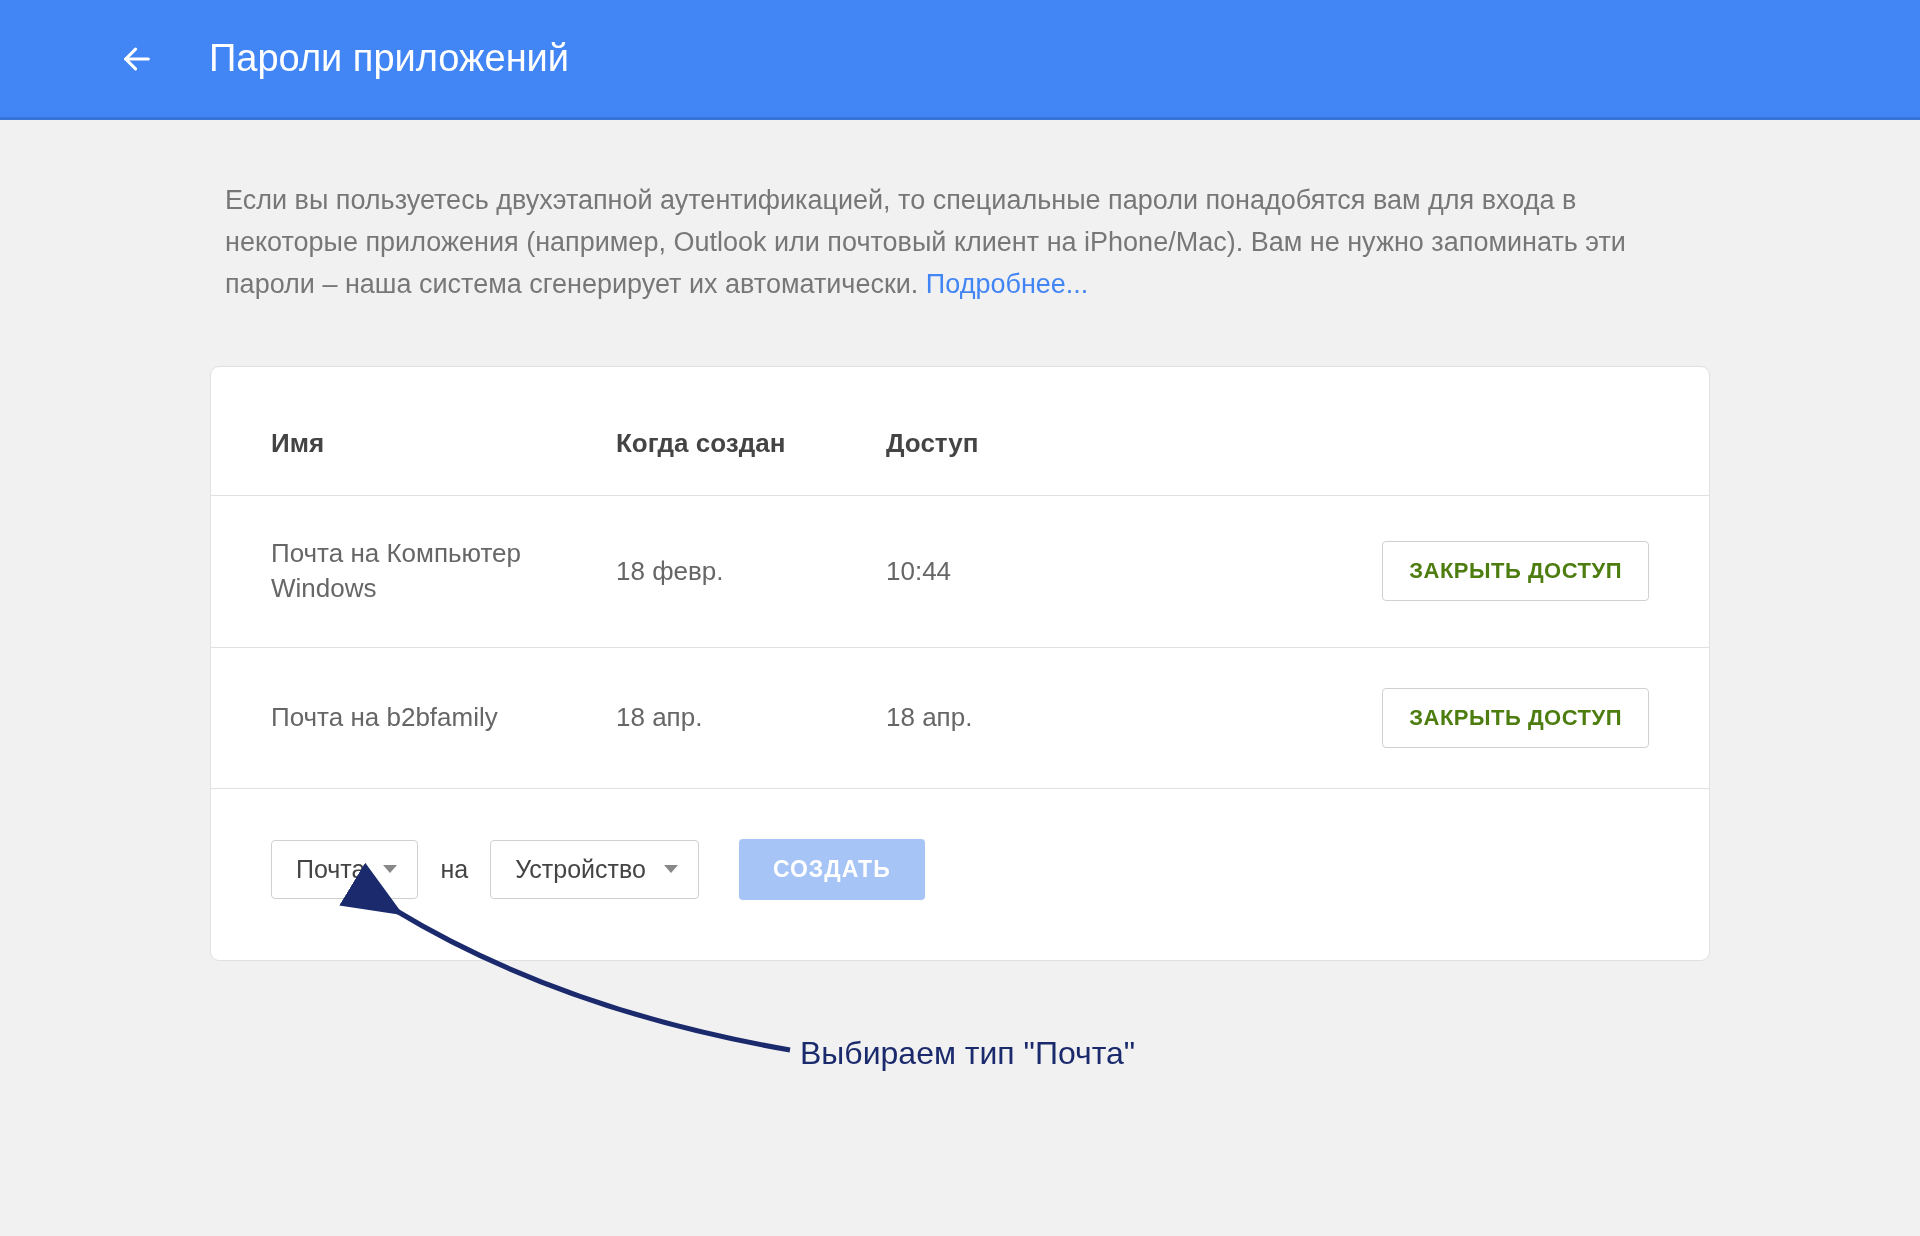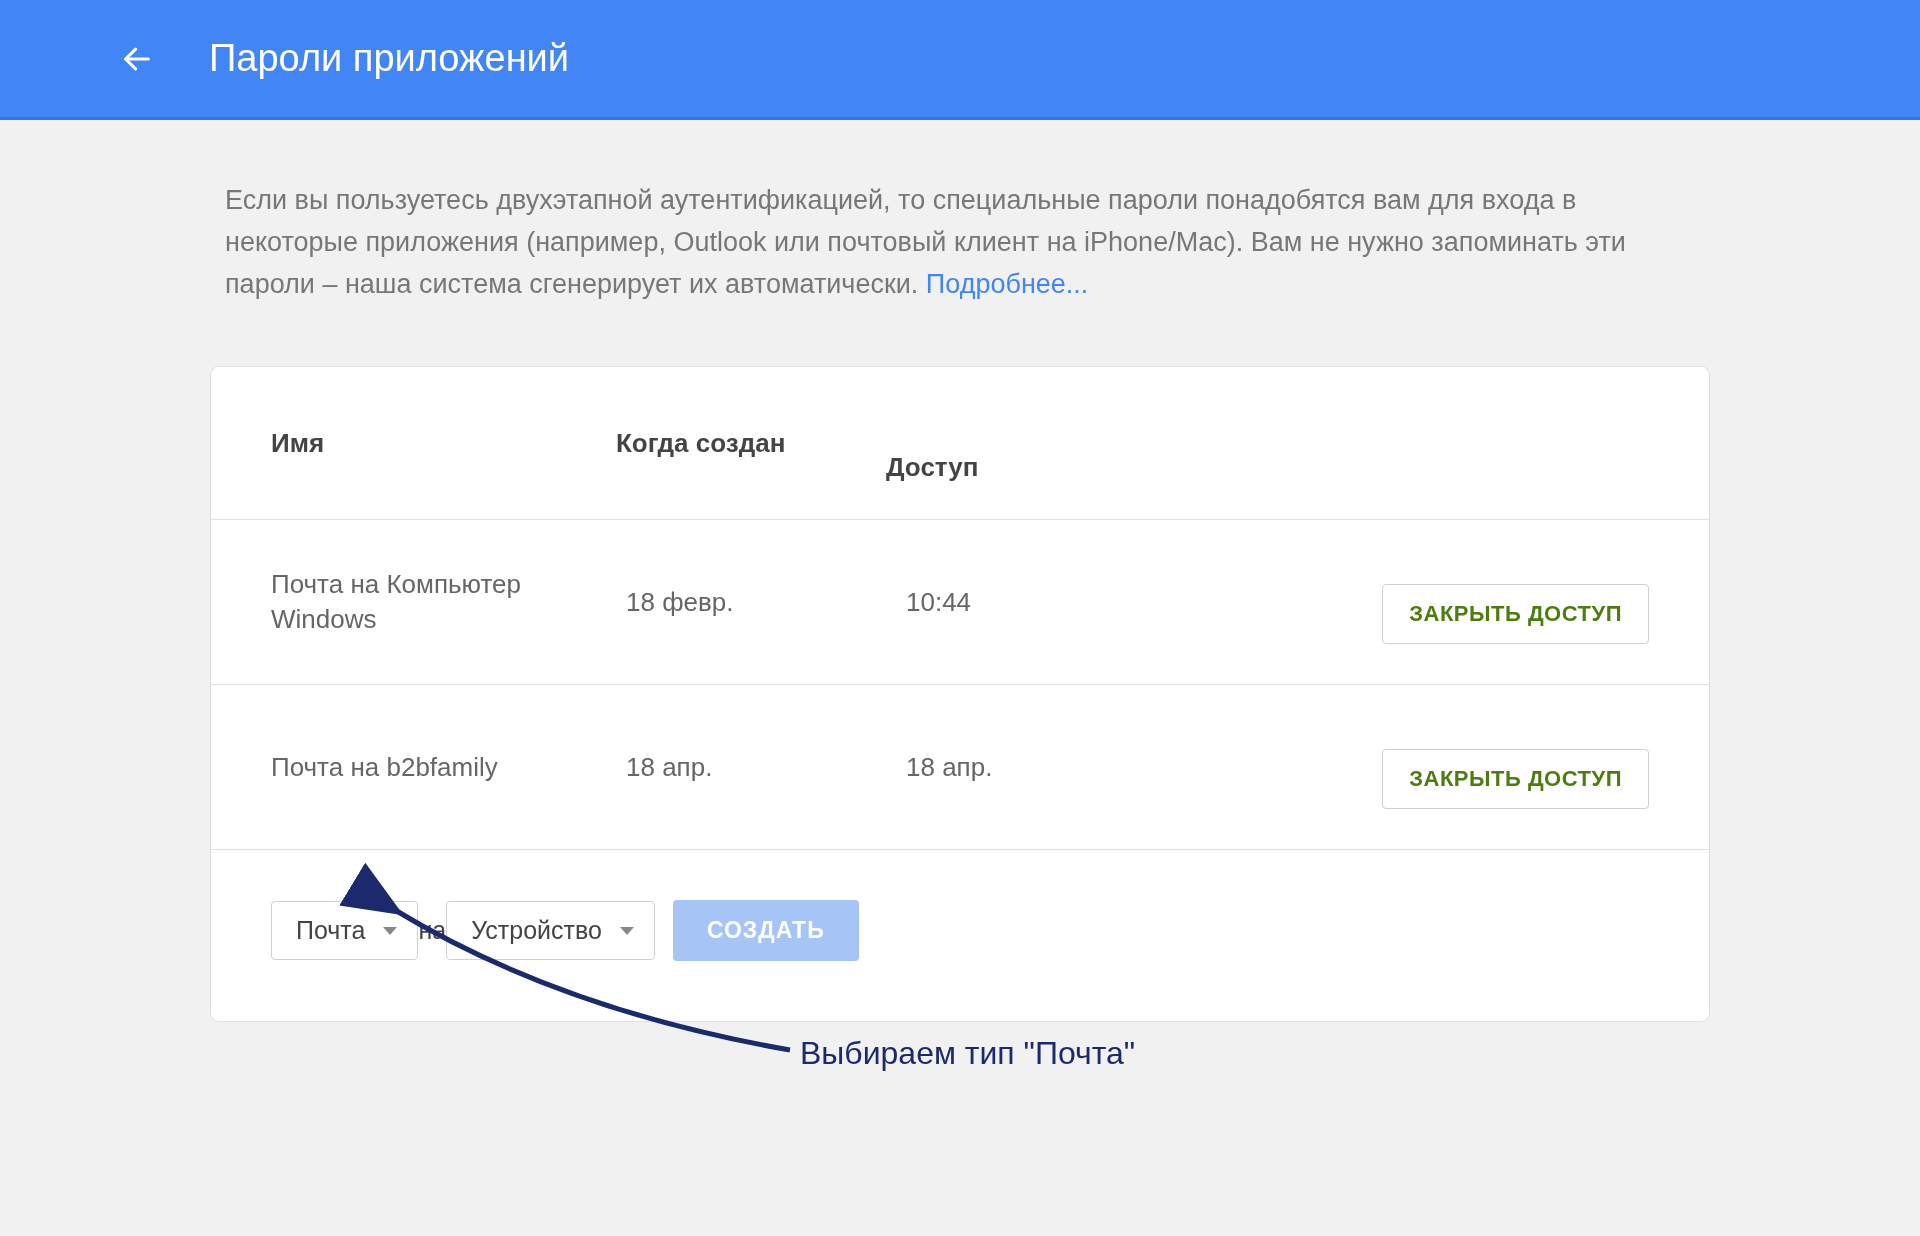--- a/index.html
+++ b/index.html
@@ -56,33 +56,32 @@
       padding: 0;
     }
     .table-head {
       display: flex;
       padding: 60px 60px 35px 60px;
       border-bottom: 1px solid #e0e0e0;
     }
     .col-name { width: 345px; }
     .col-created { width: 270px; }
     .col-used { width: 290px; }
-    .col-access { flex: 1; margin-top: 24px; }
+    .col-access { flex: 1; }
     .th {
       color: #444;
       font-size: 26px;
       font-weight: 700;
       line-height: 1.3;
     }
     .row {
       display: flex;
       align-items: center;
       padding: 40px 60px;
       border-bottom: 1px solid #e0e0e0;
-      gap: 10px;
     }
     .td {
       color: #666;
       font-size: 26px;
       line-height: 1.35;
     }
     .revoke-btn {
       border: 1px solid #d0d0d0;
       background: #fff;
       color: #4d7c0f;
@@ -95,20 +94,21 @@
       white-space: nowrap;
     }
     .col-access-inner {
       display: flex;
       justify-content: flex-end;
     }
     .create-row {
       display: flex;
       align-items: center;
       padding: 50px 60px 60px 60px;
+      gap: 22px;
     }
     .dropdown {
       border: 1px solid #d0d0d0;
       background: #fff;
       border-radius: 4px;
       padding: 14px 20px 14px 24px;
       display: inline-flex;
       align-items: center;
       gap: 18px;
       cursor: pointer;

